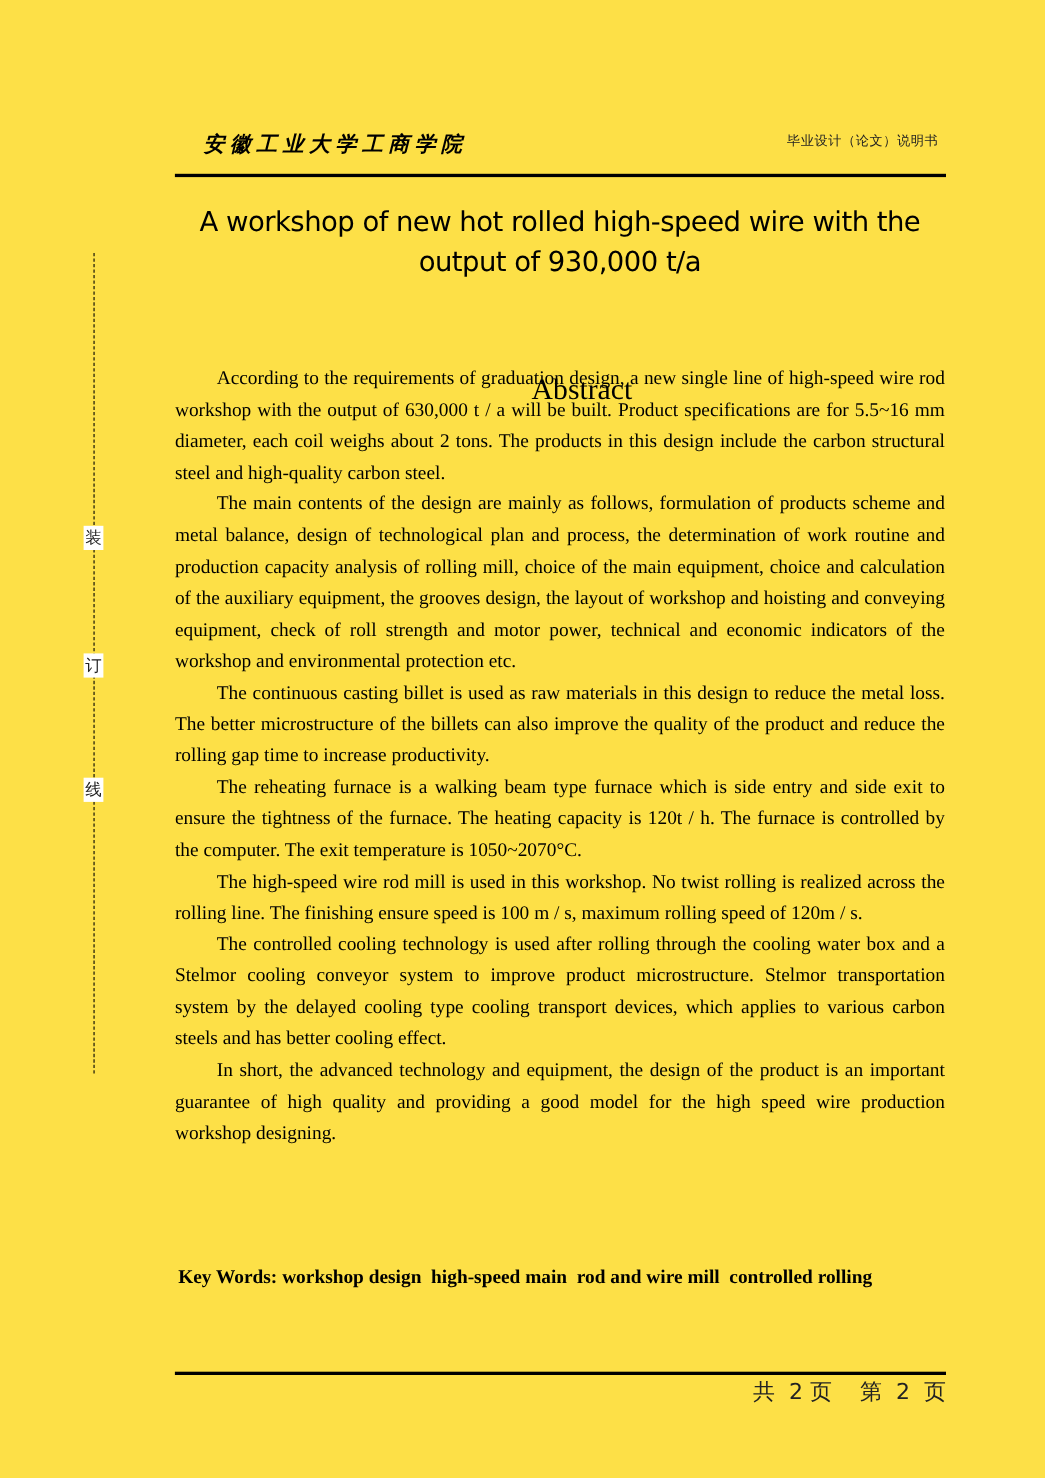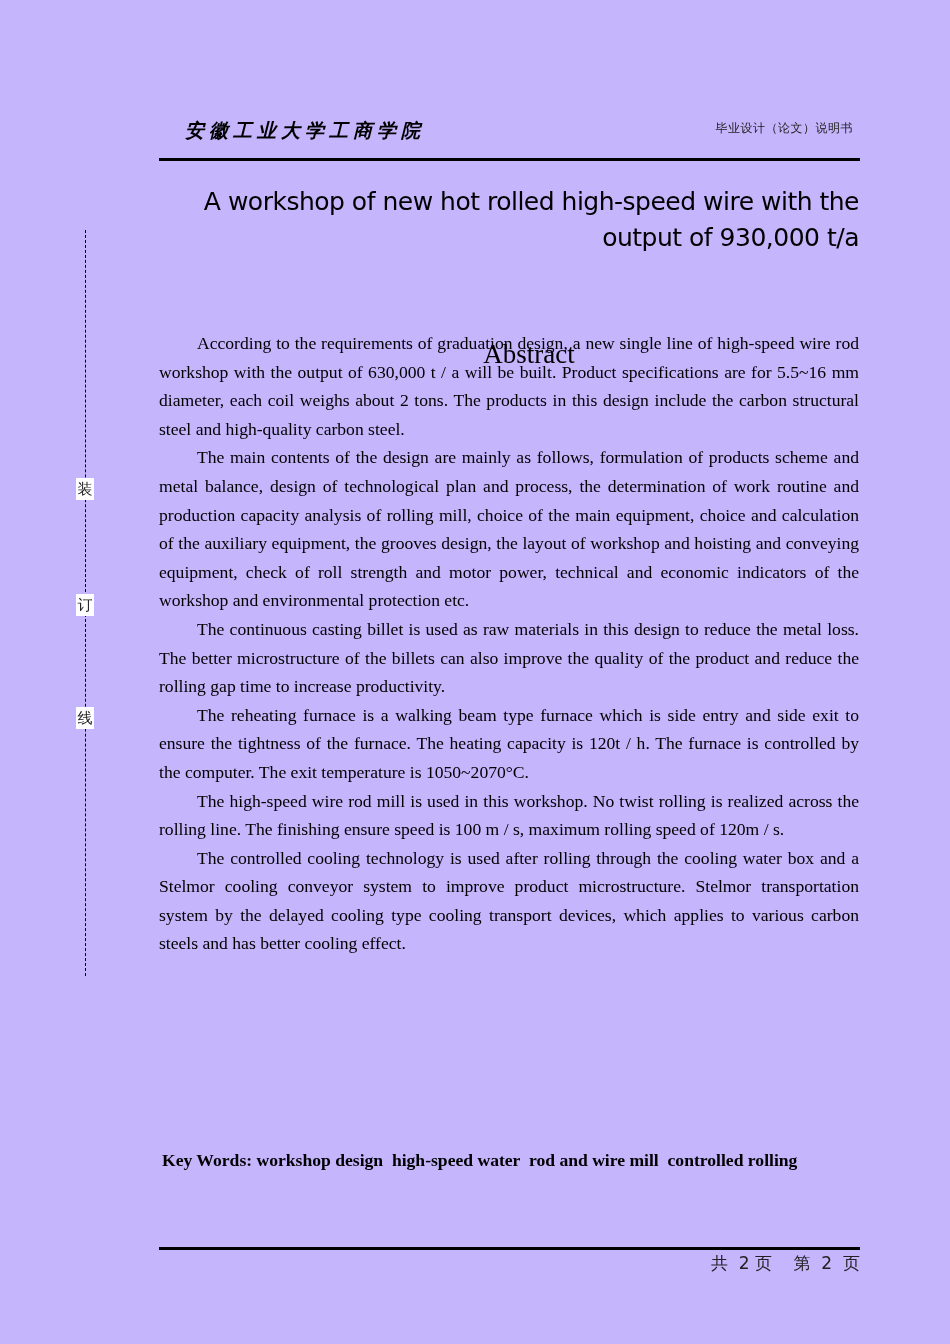--- a/index.html
+++ b/index.html
@@ -1,42 +1,42 @@
 <!DOCTYPE html>
 <html><head>
   <meta charset="utf-8">
   <style>
     html, body { margin: 0; padding: 0; background: #ffffff; }
     body { width: 950px; height: 1344px; position: relative; overflow: hidden; color: #000; }
-    .page { position: absolute; left: 0; top: 0; width: 950px; height: 1344px; background: #c4b5fd; }
+    .page { position: absolute; left: 0; top: 0; width: 950px; height: 1344px; background: #fde047; }
 
     
     .header { position: absolute; left: 159px; top: 112px; width: 700px; height: 40px; }
     .school { position: absolute; left: 26px; top: 6px; font-family: "DejaVu Serif", serif; font-style: italic; font-size: 19px; letter-spacing: 5px; font-weight: bold; }
     .doc-type { position: absolute; right: 6px; top: 8px; font-family: "DejaVu Sans", sans-serif; font-size: 12px; color: #222; letter-spacing: 0.5px; }
     .header-rule { position: absolute; left: 159px; top: 158px; width: 701px; height: 3px; background: #000; }
 
     
     .binding { position: absolute; left: 84px; top: 230px; width: 4px; height: 746px; }
     .binding-line { position: absolute; left: 1px; top: 0; width: 0; height: 100%; border-left: 1px dashed #000; }
     .binding-char { position: absolute; left: -8px; width: 18px; height: 22px; background: #fff; font-family: "DejaVu Sans", sans-serif; font-size: 15px; text-align: center; line-height: 22px; color: #222; }
 
     
-    .title { position: absolute; left: 159px; top: 184px; width: 700px; text-align: right; font-family: "DejaVu Sans", sans-serif; font-size: 25px; line-height: 36px; letter-spacing: -0.5px; }
+    .title { position: absolute; left: 159px; top: 184px; width: 700px; text-align: center; font-family: "DejaVu Sans", sans-serif; font-size: 25px; line-height: 36px; letter-spacing: -0.5px; }
     .abstract-heading { position: absolute; left: 159px; top: 288px; width: 740px; text-align: center; font-family: "Liberation Serif", serif; font-size: 27px; line-height: 36px; margin-top: 48px; }
 
     
     .body { position: absolute; left: 159px; top: 329px; width: 700px; font-family: "Liberation Serif", serif; font-size: 17.6px; line-height: 28.6px; text-align: justify; }
     .body p { margin: 0; text-indent: 38px; }
 
     .keywords { position: absolute; left: 162px; top: 1147px; width: 700px; font-family: "Liberation Serif", serif; font-weight: bold; font-size: 17.6px; line-height: 26px; white-space: pre; }
 
     
     .footer-rule { position: absolute; left: 159px; top: 1247px; width: 701px; height: 3px; background: #000; }
-    .footer-pages { position: absolute; right: 90px; top: 1252px; font-family: "DejaVu Sans", sans-serif; font-size: 17px; white-space: pre; color: #222; }
+    .footer-pages { position: absolute; right: 90px; top: 1252px; font-family: "DejaVu Sans", sans-serif; font-size: 20px; white-space: pre; color: #222; }
   </style>
 </head>
 <body>
 
 <div class="page">
 
   <div class="header">
     <span class="school">安徽工业大学工商学院</span>
     <span class="doc-type">毕业设计（论文）说明书</span>
   </div>
@@ -56,20 +56,21 @@
 
   <div class="abstract-heading">Abstract</div>
 
   <div class="body">
     <p>According to the requirements of graduation design, a new single line of high-speed wire rod workshop with the output of 630,000 t / a will be built. Product specifications are for 5.5~16 mm diameter, each coil weighs about 2 tons. The products in this design include the carbon structural steel and high-quality carbon steel.</p>
     <p>The main contents of the design are mainly as follows, formulation of products scheme and metal balance, design of technological plan and process, the determination of work routine and production capacity analysis of rolling mill, choice of the main equipment, choice and calculation of the auxiliary equipment, the grooves design, the layout of workshop and hoisting and conveying equipment, check of roll strength and motor power, technical and economic indicators of the workshop and environmental protection etc.</p>
     <p>The continuous casting billet is used as raw materials in this design to reduce the metal loss. The better microstructure of the billets can also improve the quality of the product and reduce the rolling gap time to increase productivity.</p>
     <p>The reheating furnace is a walking beam type furnace which is side entry and side exit to ensure the tightness of the furnace. The heating capacity is 120t / h. The furnace is controlled by the computer. The exit temperature is 1050~2070°C.</p>
     <p>The high-speed wire rod mill is used in this workshop. No twist rolling is realized across the rolling line. The finishing ensure speed is 100 m / s, maximum rolling speed of 120m / s.</p>
     <p>The controlled cooling technology is used after rolling through the cooling water box and a Stelmor cooling conveyor system to improve product microstructure. Stelmor transportation system by the delayed cooling type cooling transport devices, which applies to various carbon steels and has better cooling effect.</p>
+    <p>In short, the advanced technology and equipment, the design of the product is an important guarantee of high quality and providing a good model for the high speed wire production workshop designing.</p>
   </div>
 
-  <div class="keywords">Key Words: workshop design  high-speed water  rod and wire mill  controlled rolling</div>
+  <div class="keywords">Key Words: workshop design  high-speed main  rod and wire mill  controlled rolling</div>
 
   <div class="footer-rule"></div>
   <div class="footer-pages">共  2 页    第  2  页</div>
 
 </div>
 
 </body></html>

